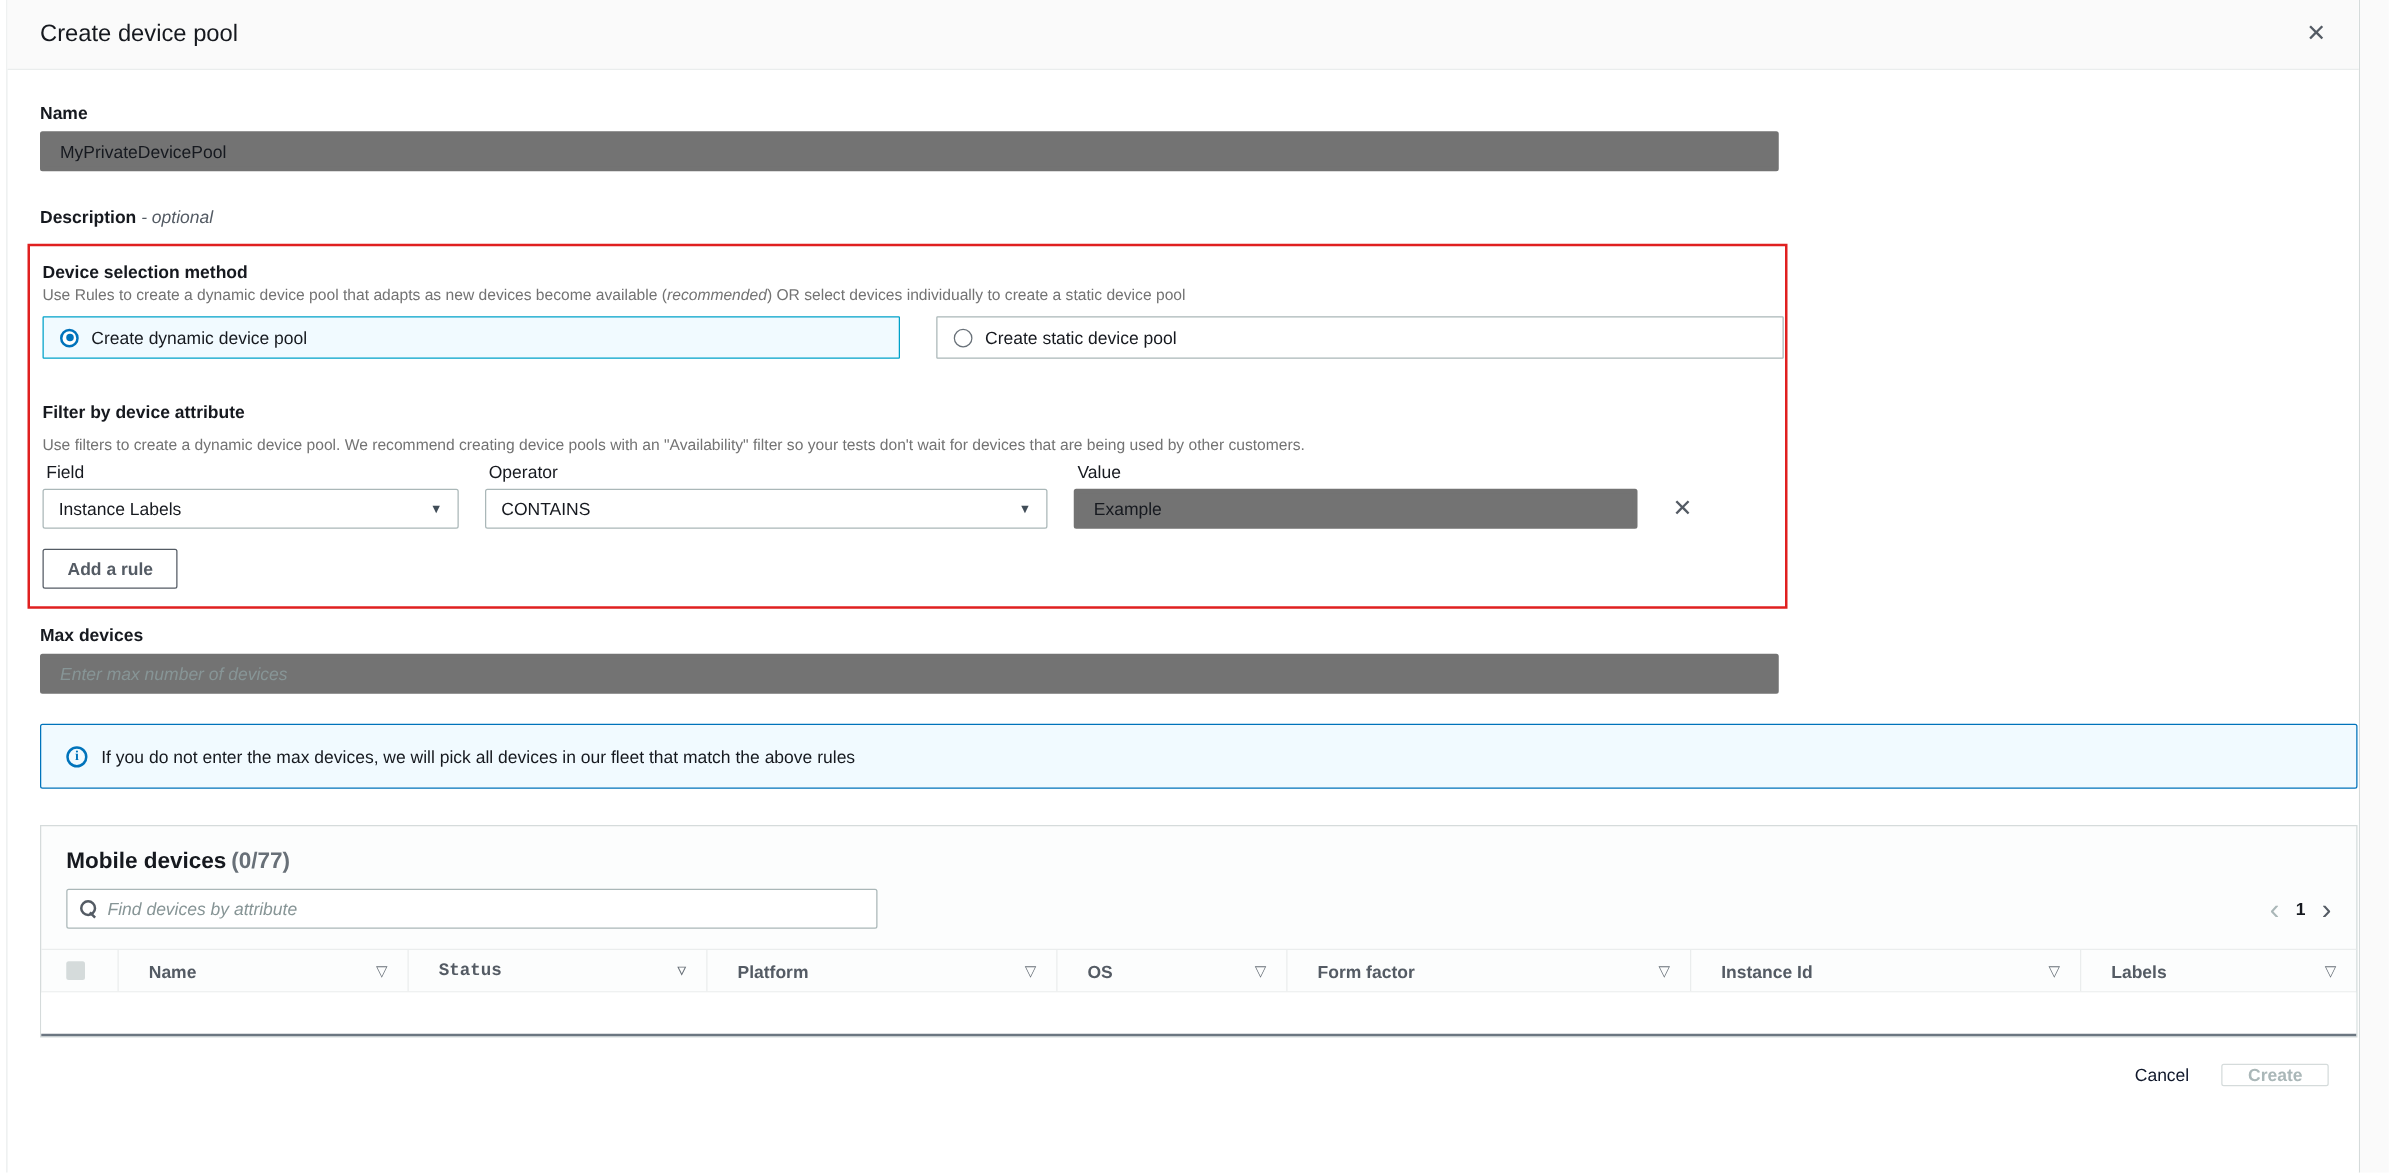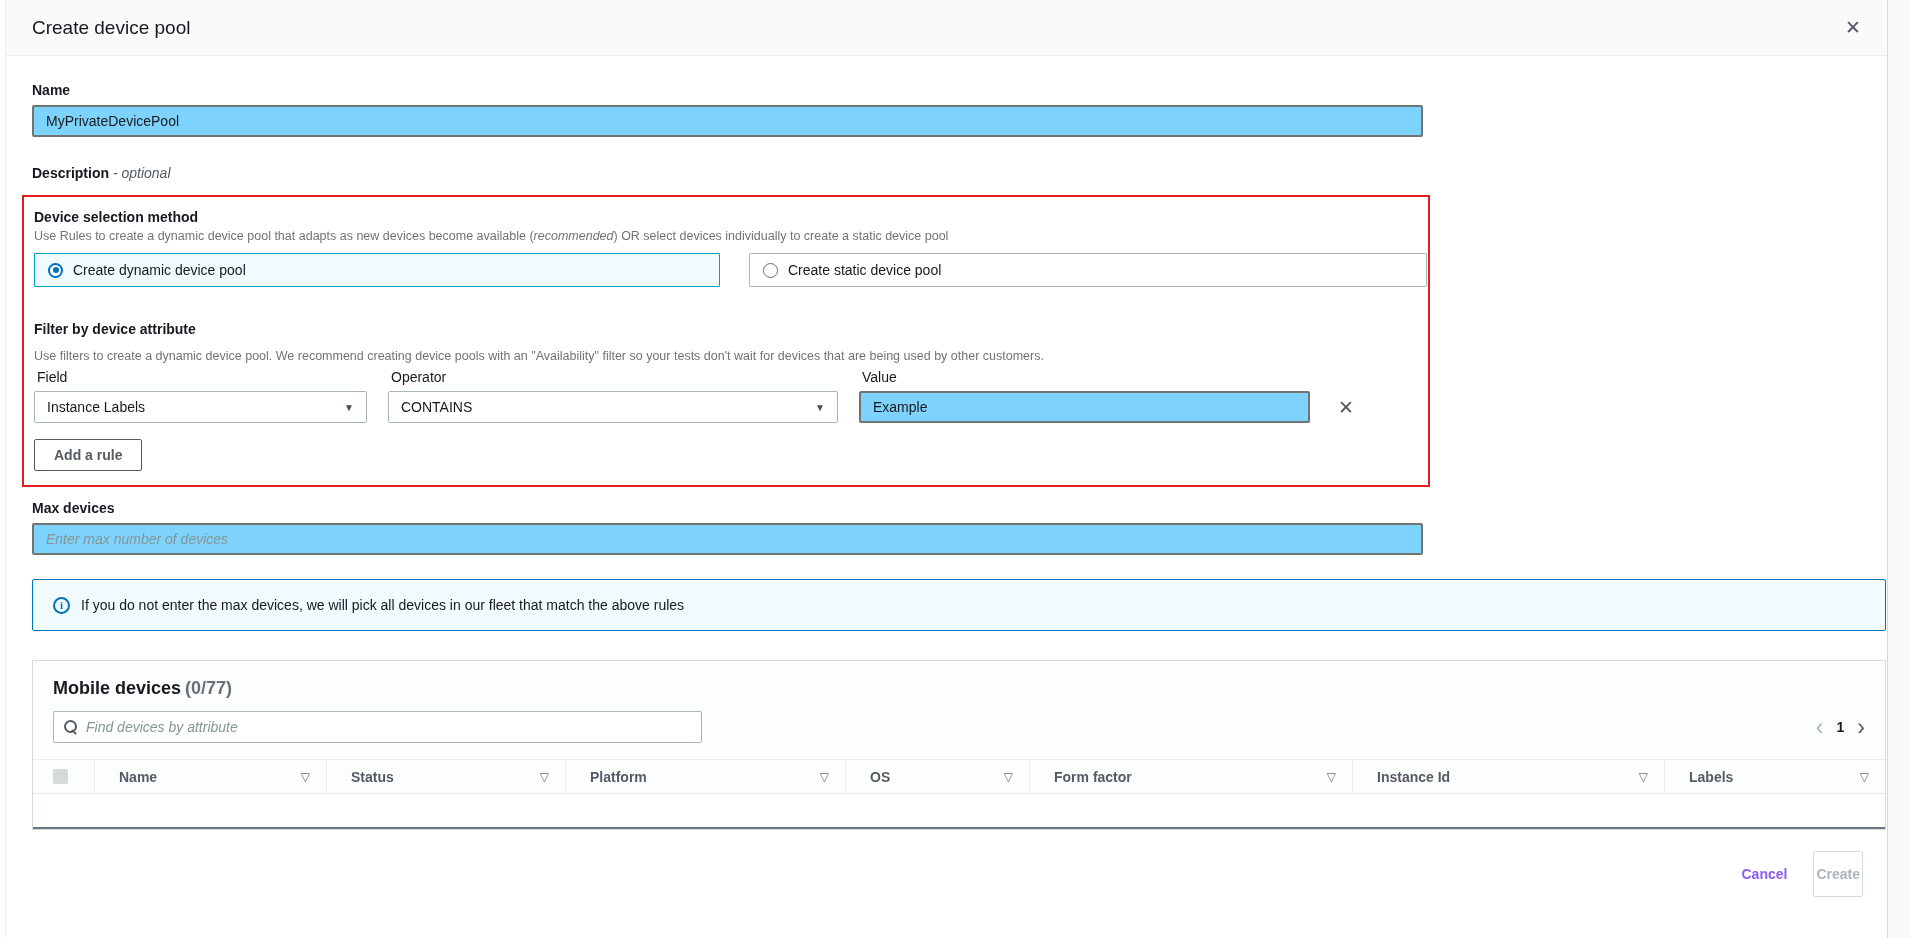--- a/index.html
+++ b/index.html
@@ -15,22 +15,22 @@
   .modal-header { height:56px; background:#fafafa; border-bottom:1px solid #eaeded;
     display:flex; align-items:center; justify-content:space-between; padding:0 26px; }
   .modal-title { font-size:19px; font-weight:normal; }
   .close-btn { background:none; border:none; font-size:19px; color:#545b64; cursor:pointer;
     font-family:inherit; line-height:1; }
 
   .content { padding:26px 0 0 26px; }
 
   .field-label { font-weight:bold; margin-bottom:7px; }
   .optional { font-weight:normal; font-style:italic; color:#545b64; }
-  .text-input { display:block; height:32px; width:1391px; border:2px solid #737373;
-    border-radius:2px; padding:0 12px; font:inherit; color:#16191f; background:#7dd3fc; }
+  .text-input { display:block; height:32px; width:1391px; border:4px solid #737373;
+    border-radius:2px; padding:0 12px; font:inherit; color:#16191f; background:#737373; }
   .text-input::placeholder { color:#879596; font-style:italic; }
   .mt28 { margin-top:28px; }
 
   
   .red-box { margin:14px 0 0 -10px; width:1408px; border:2px solid #e02020;
     padding:12px 0 14px 10px; }
 
   .help { color:#737373; font-size:12.5px; margin-top:4px; }
   .help em { font-style:italic; }
 
@@ -92,30 +92,30 @@
   .pager-page { font-weight:bold; color:#16191f; }
 
   .thead { display:flex; height:35px; margin-top:16px; border-top:1px solid #eaeded;
     border-bottom:1px solid #eaeded; align-items:stretch; }
   .th { display:flex; align-items:center; justify-content:space-between;
     padding:0 16px 0 24px; border-left:1px solid #eaeded; color:#545b64;
     font-weight:bold; }
   .th-check { width:61px; border-left:none; padding:0 0 0 20px; justify-content:flex-start; }
   .checkbox-disabled { width:15px; height:15px; background:#d5dbdb; border-radius:2px; }
   .filter-ic { color:#687078; font-size:12px; font-weight:normal; cursor:pointer; }
-  .th-name{width:232px;} .th-status{width:239px;} .th-platform{width:280px;}
+  .th-name{width:232px;} .th-status{width:239px;font-family:Liberation Mono, monospace;} .th-platform{width:280px;}
   .th-os{width:184px;} .th-form{width:323px;} .th-instance{width:312px;align-items:center;}
   .th-labels{flex:1;}
   .tbody-empty { height:35px; background:#fff; border-bottom:2px solid #6b7681; }
 
   .footer { display:flex; justify-content:flex-end; align-items:center; gap:26px;
     padding:21px 24px 0 0; }
-  .cancel-btn { background:none; border:none; font-weight:bold; color:#8b5cf6;
+  .cancel-btn { background:none; border:none; font-weight:normal; color:#0f172a;
     font-size:14px; cursor:pointer; font-family:inherit; }
-  .create-btn { height:46px; padding:0 2px; border:1px solid #d5dbdb; border-radius:2px;
+  .create-btn { height:18px; padding:0 20px; border:1px solid #d5dbdb; border-radius:2px;
     background:#fff; color:#aab7b8; font-weight:bold; font-size:14px; font-family:inherit; }
 </style>
 </head>
 <body>
 
 <div class="right-gutter"></div>
 
 <div class="modal">
 
   <div class="modal-header">

